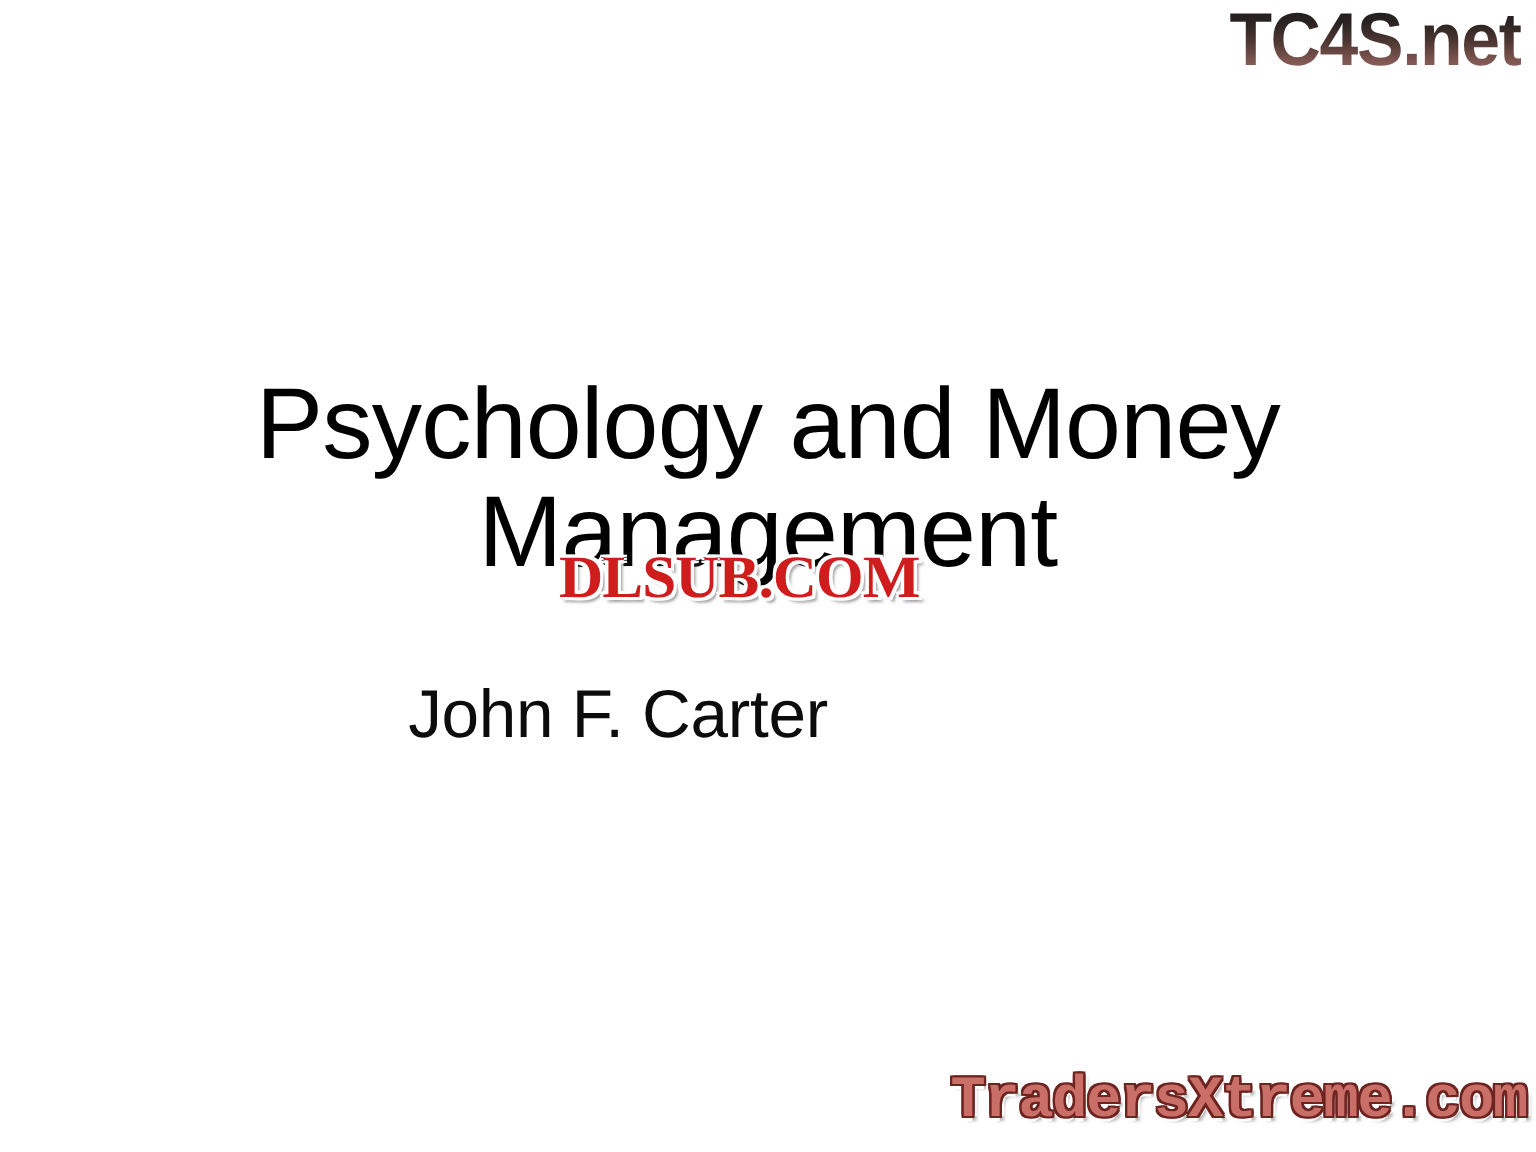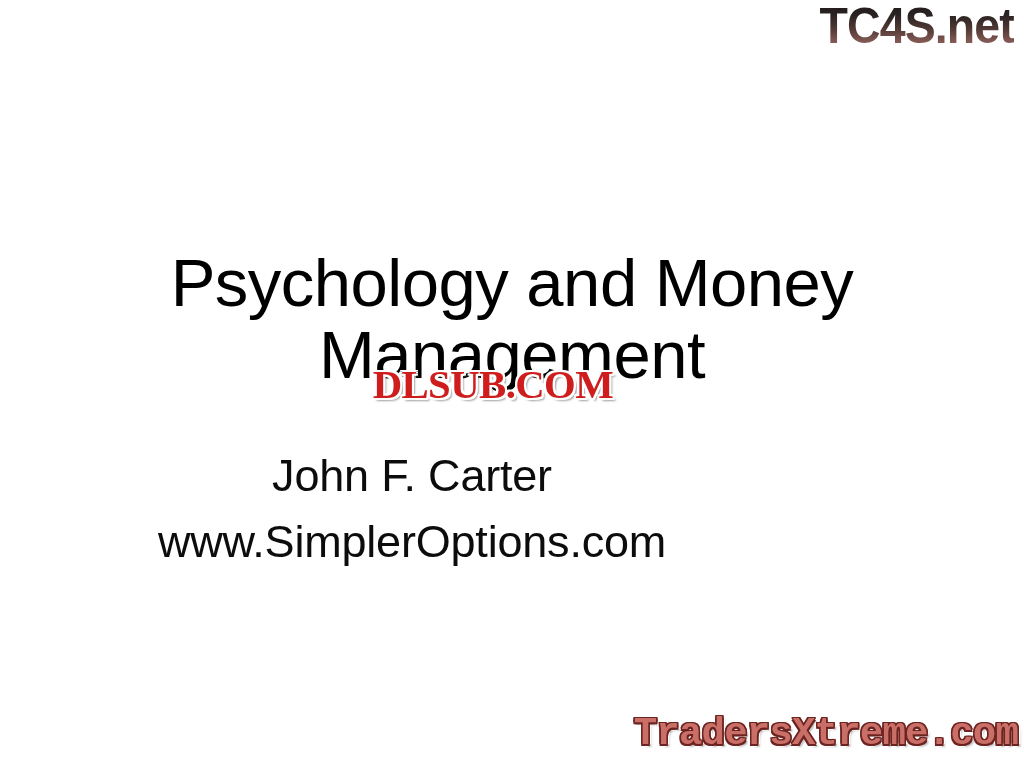--- a/index.html
+++ b/index.html
@@ -157,18 +157,17 @@
     <span class="title-line">Psychology and Money</span>
     <span class="title-line">Management</span>
   </div>
 
   <div class="wm-dlsub">
     <span class="wm-dlsub-text">DLSUB.COM</span>
   </div>
 
   <div class="subtitle-block">
     <span class="subtitle-line">John F. Carter</span>
-    <span class="subtitle-line">www.SimplerOptions.com</span>
   </div>
 
   <div class="wm-traders">TradersXtreme.com</div>
 
 </div>
 
 </body></html>

